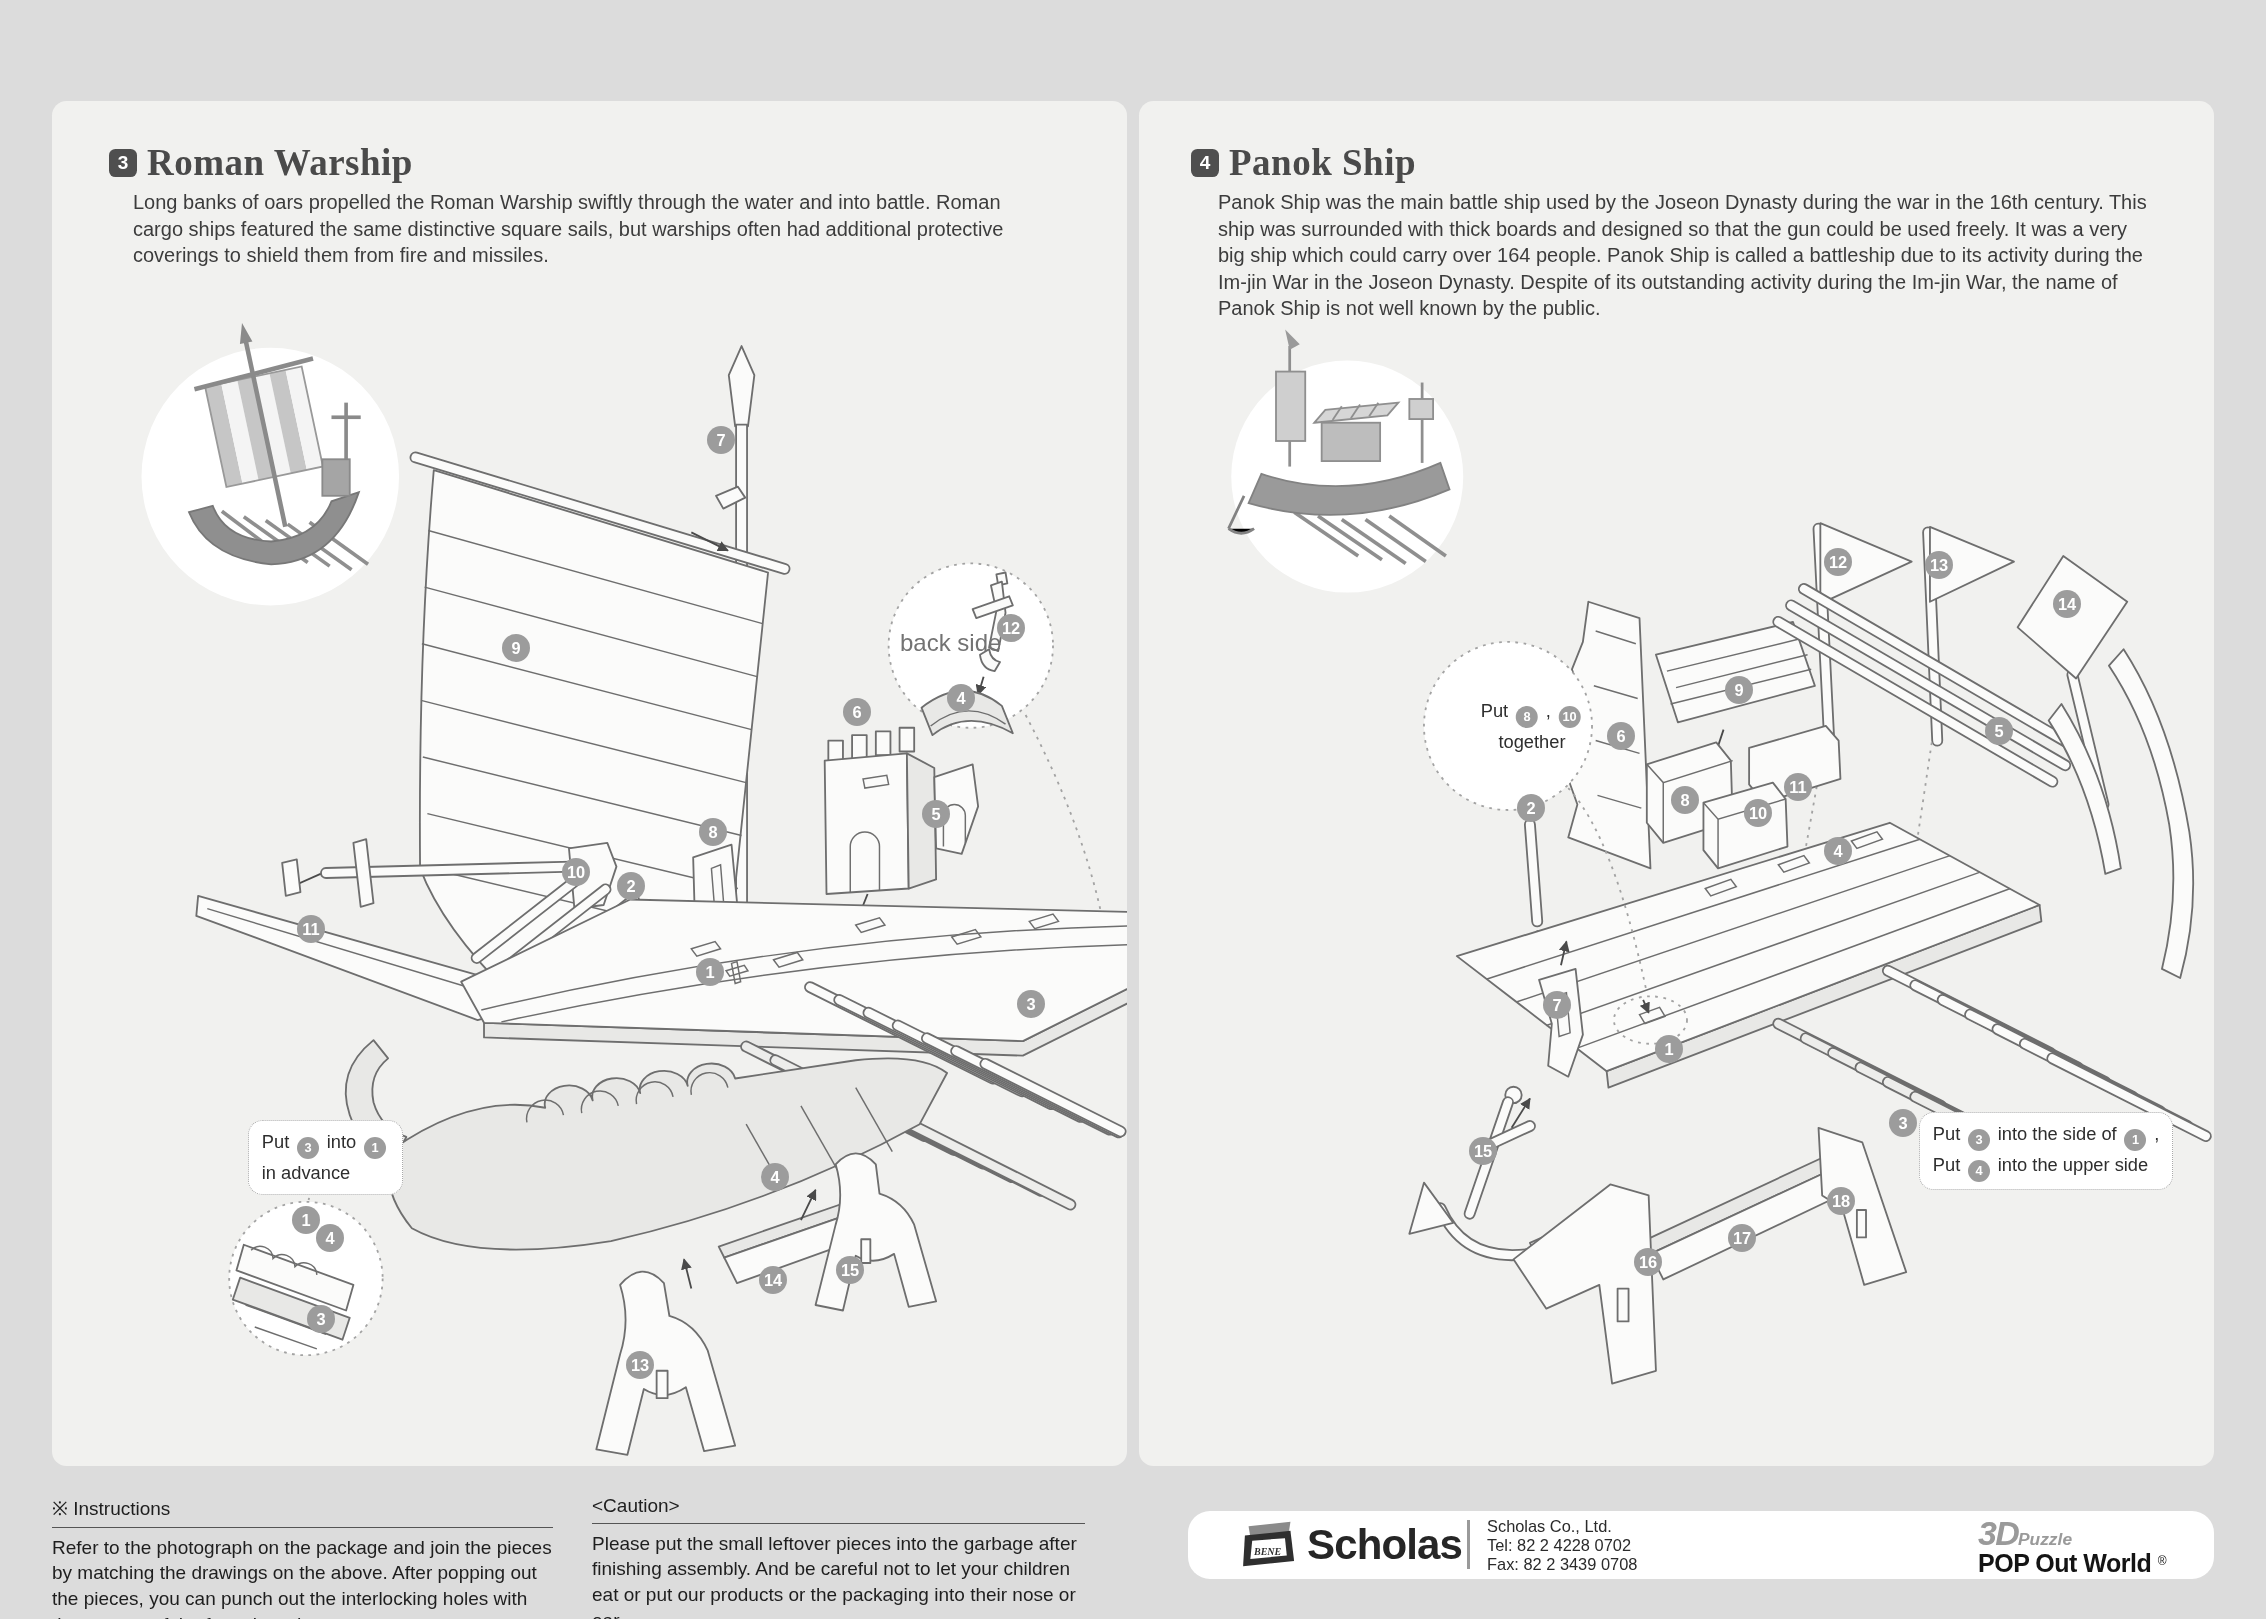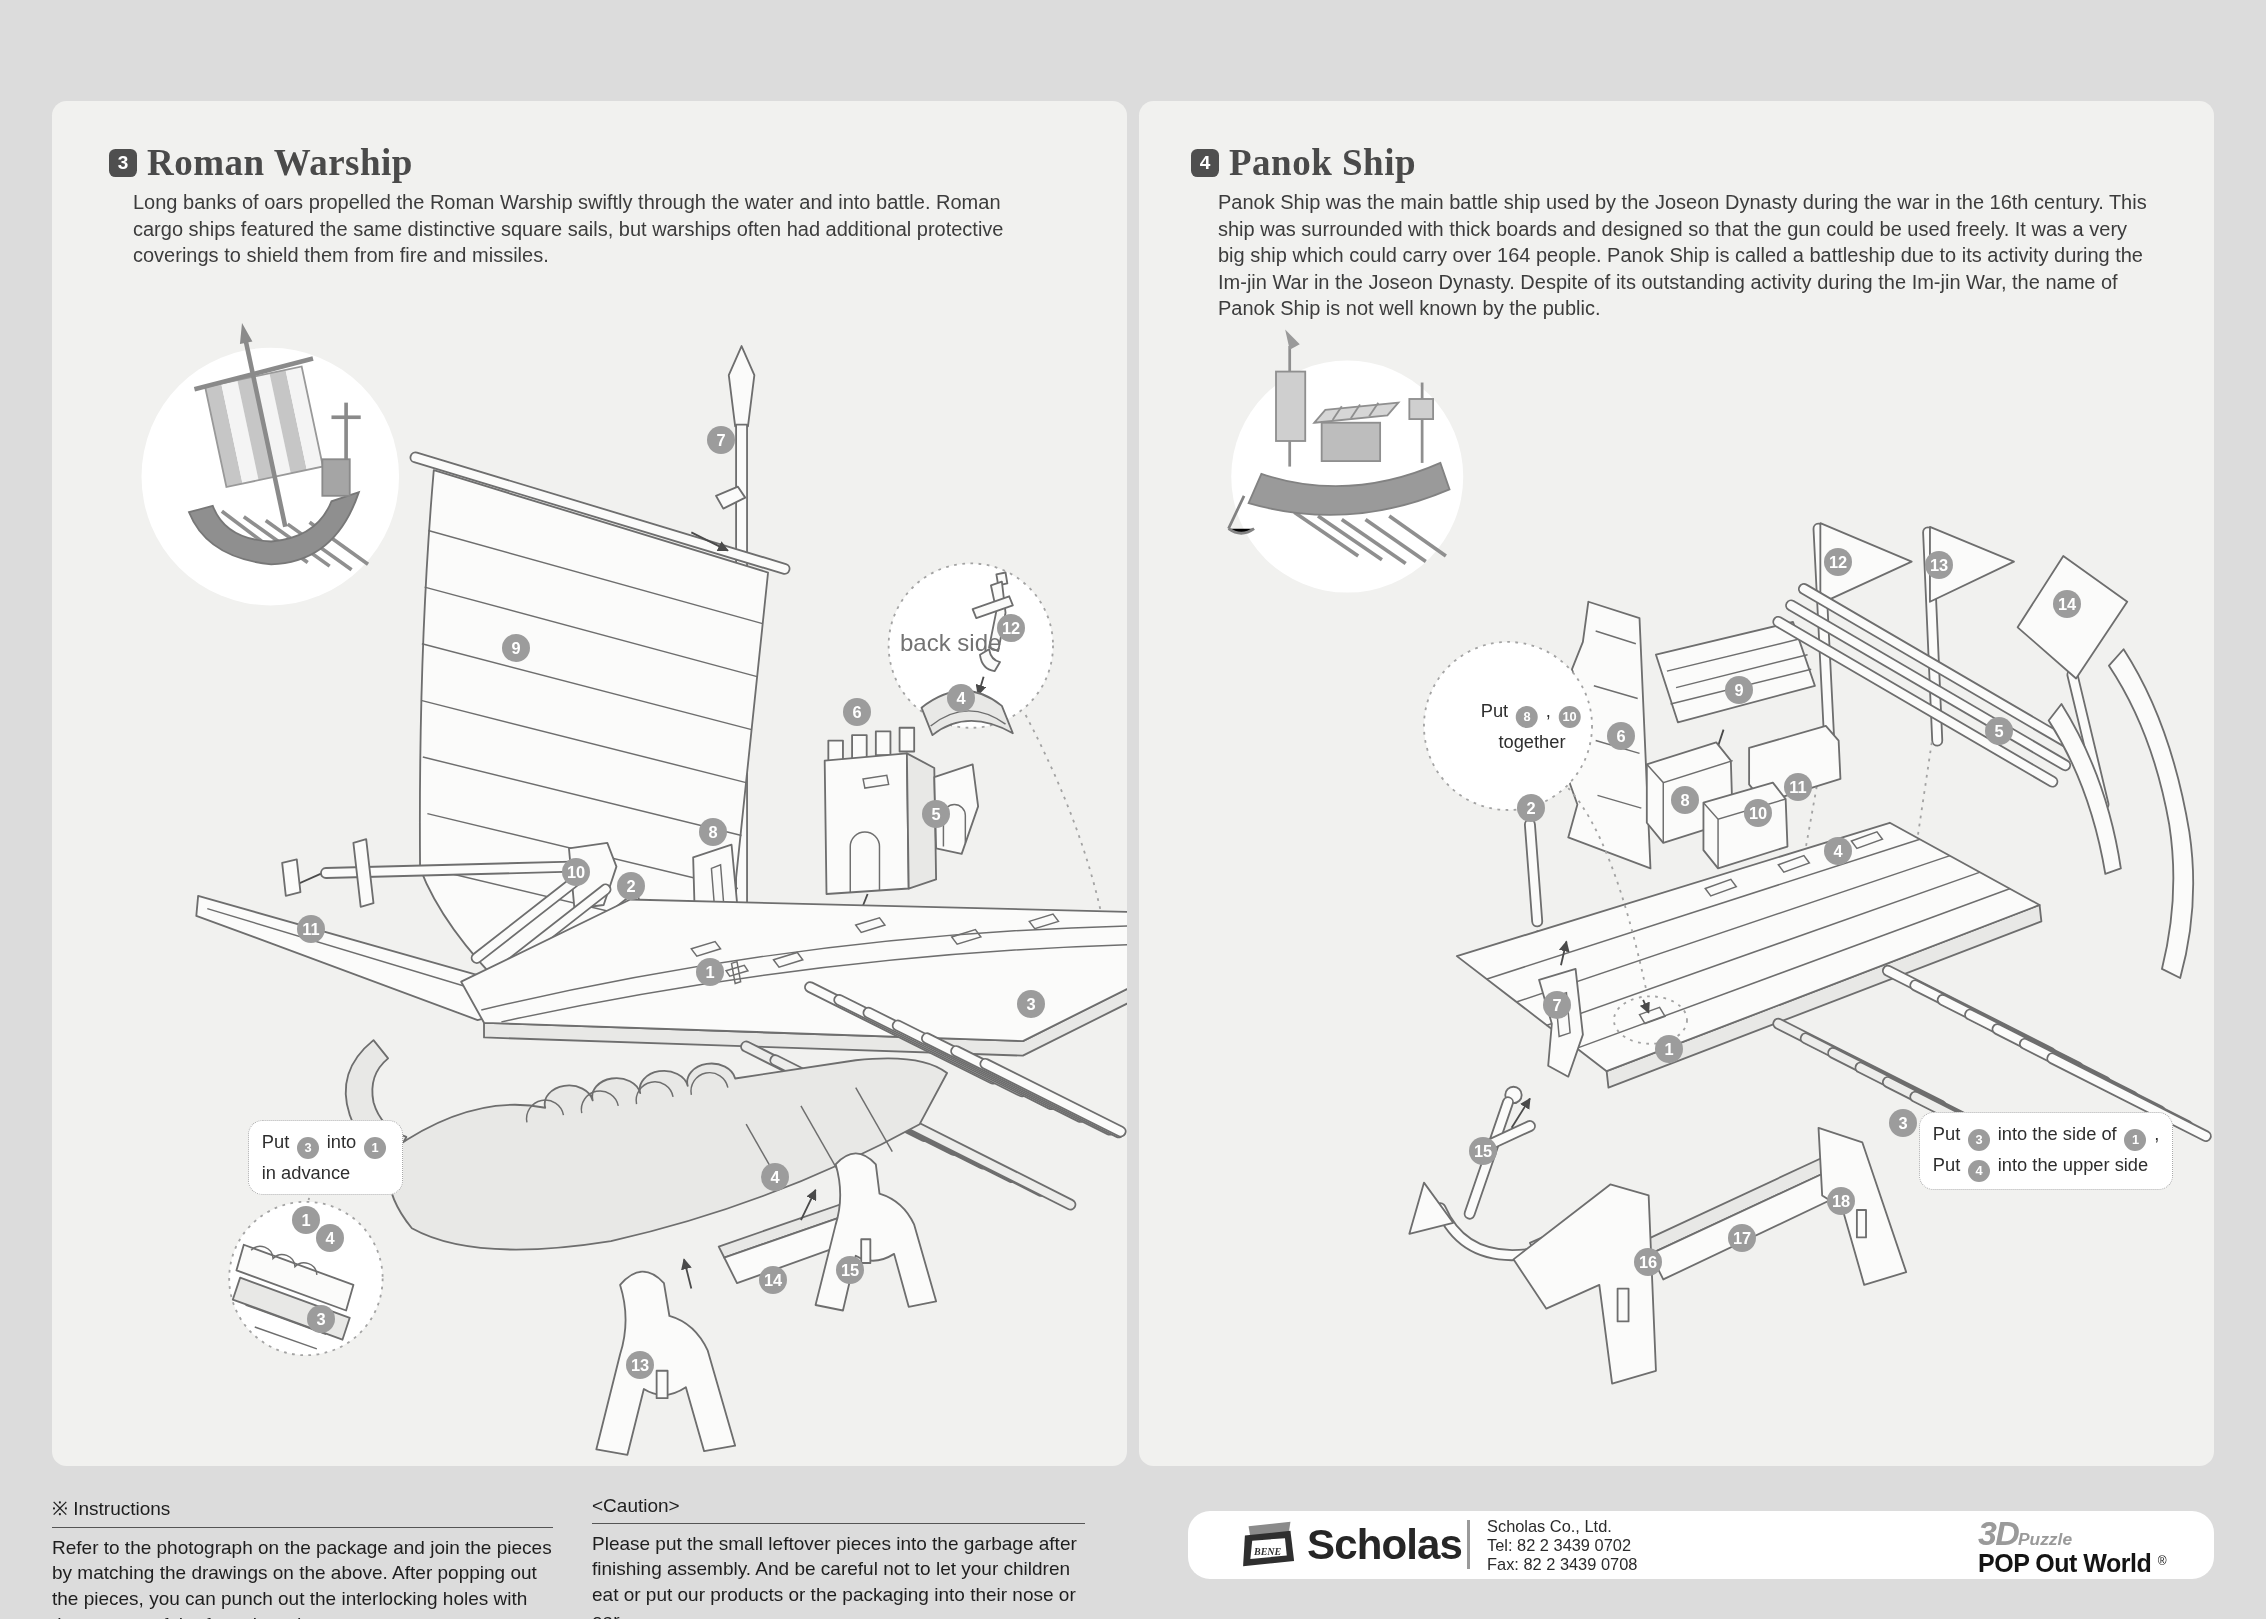--- a/index.html
+++ b/index.html
@@ -494,21 +494,21 @@
         <polygon points="8,8 54,3 52,16 10,20" fill="#8b8b8b"></polygon>
         <polygon points="4,18 54,13 58,46 2,52" fill="#2f2f2f"></polygon>
         <polygon points="12,24 48,21 50,40 10,44" fill="#ffffff"></polygon>
         <text x="14" y="40" font-family="Liberation Serif, serif" font-style="italic" font-weight="bold" font-size="11" fill="#2f2f2f">BENE</text>
       </svg>
       <span class="brand-name">Scholas</span>
     </div>
     <div class="f-divider"></div>
     <div class="f-col c1">
       <div>Scholas Co., Ltd.</div>
-      <div>Tel: 82 2 3439 0702</div>
+      <div>Tel: 82 2 4228 0702</div>
       <div>Fax: 82 2 3439 0708</div>
     </div>
     <div class="logo3d">
       <div class="row1">
         <span class="t3d">3D</span><span class="tpz">Puzzle</span>
       </div>
       <div class="row2">
         <span>POP Out World</span>
         <span class="reg">®</span>
       </div>

